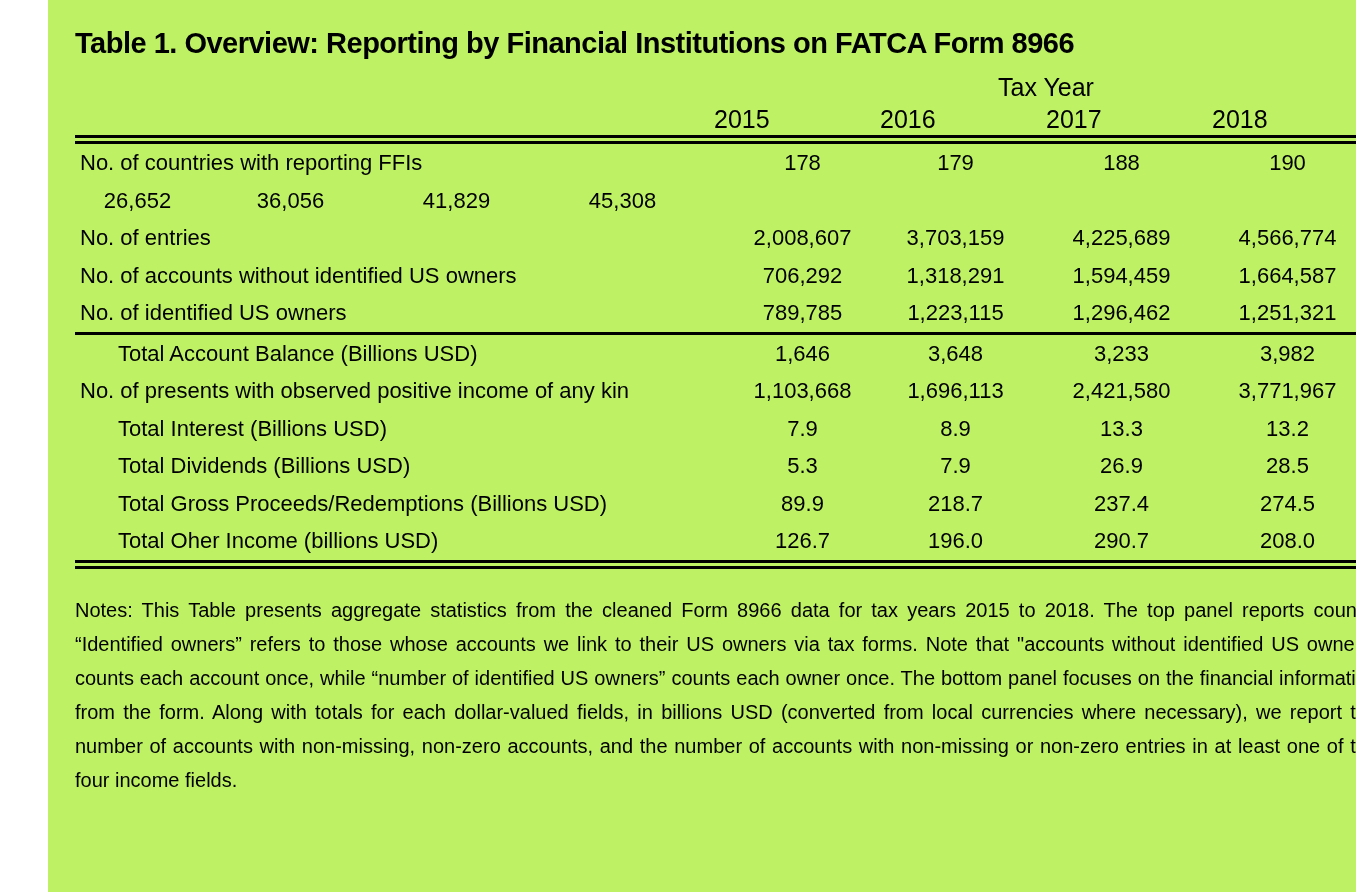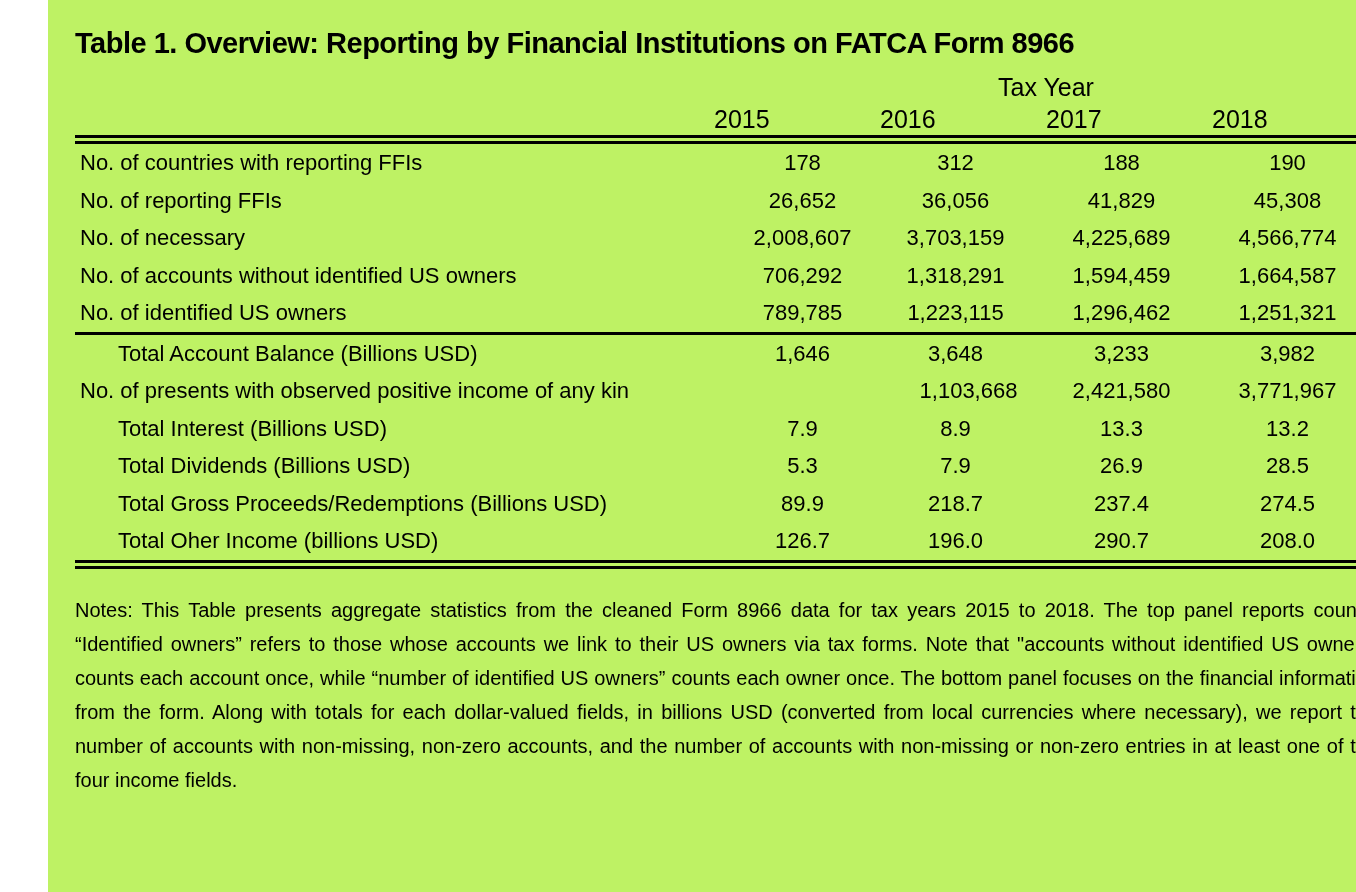--- a/index.html
+++ b/index.html
@@ -52,33 +52,32 @@
         <div class="yearcell">2017</div>
         <div class="yearcell">2018</div>
       </div>
 
     <div class="rule-double"></div>
 
     <div id="top-panel">
         <div class="trow">
           <div class="lbl">No. of countries with reporting FFIs</div>
           <div class="num c1">178</div>
-          <div class="num c">312</div>
+          <div class="num c">179</div>
           <div class="num c">188</div>
           <div class="num c">190</div>
         </div>
         <div class="trow">
-          <div class="lbl">No. of reporting FFIs</div>
           <div class="num c1">26,652</div>
           <div class="num c">36,056</div>
           <div class="num c">41,829</div>
           <div class="num c">45,308</div>
         </div>
         <div class="trow">
-          <div class="lbl">No. of necessary</div>
+          <div class="lbl">No. of entries</div>
           <div class="num c1">2,008,607</div>
           <div class="num c">3,703,159</div>
           <div class="num c">4,225,689</div>
           <div class="num c">4,566,774</div>
         </div>
         <div class="trow">
           <div class="lbl">No. of accounts without identified US owners</div>
           <div class="num c1">706,292</div>
           <div class="num c">1,318,291</div>
           <div class="num c">1,594,459</div>
@@ -99,20 +98,21 @@
         <div class="trow">
           <div class="lbl ind">Total Account Balance (Billions USD)</div>
           <div class="num c1">1,646</div>
           <div class="num c">3,648</div>
           <div class="num c">3,233</div>
           <div class="num c">3,982</div>
         </div>
         <div class="trow">
           <div class="lbl">No. of presents with observed positive income of any kin</div>
           <div class="num c1">1,103,668</div>
+          <div class="num c">1,696,113</div>
           <div class="num c">2,421,580</div>
           <div class="num c">3,771,967</div>
         </div>
         <div class="trow">
           <div class="lbl ind">Total Interest (Billions USD)</div>
           <div class="num c1">7.9</div>
           <div class="num c">8.9</div>
           <div class="num c">13.3</div>
           <div class="num c">13.2</div>
         </div>

